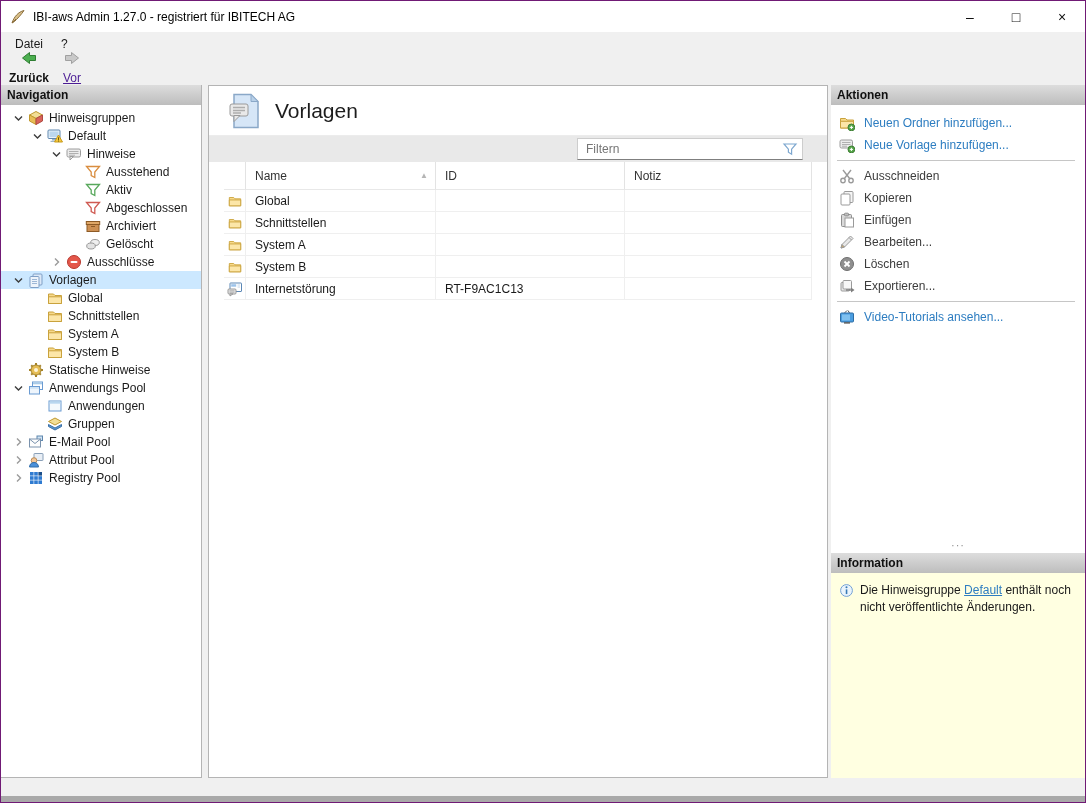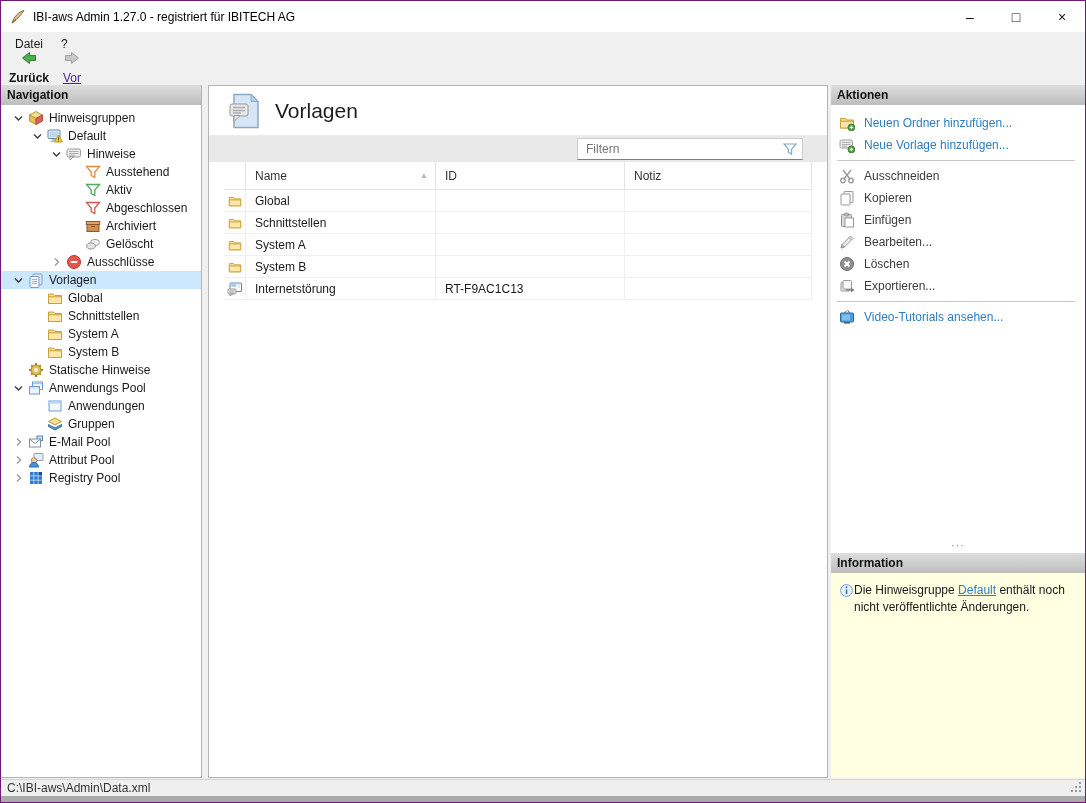--- a/index.html
+++ b/index.html
@@ -55,21 +55,21 @@
   .trowt .cell { display:flex; align-items:center; border-right:1px solid #efefef; border-bottom:1px solid #efefef; padding-left:9px; color:#1a1a1a; white-space:nowrap; }
 
   
   #right { position:absolute; left:830px; right:0; top:84px; height:693px; }
   .actions-body { position:relative; background:#fff; height:448px; padding-top:7px; }
   .act-row { height:22px; display:flex; align-items:center; gap:9px; padding-left:8px; cursor:default; white-space:nowrap; }
   .act-link { color:#2d7dc1; }
   .act-plain { color:#3c3c3c; }
   .act-sep { border-top:1px solid #c6c6c6; margin:4px 10px 4px 6px; }
   .splitter { position:absolute; bottom:0; left:0; right:0; height:11px; text-align:center; color:#8f8f8f; font-size:11px; line-height:7px; letter-spacing:1px; }
-  .info-body { background:#ffffe1; height:205px; padding:9px 8px 0 8px; display:flex; gap:0; line-height:1.45; }
+  .info-body { background:#ffffe1; height:205px; padding:9px 8px 0 8px; display:flex; gap:6px; line-height:1.45; }
   .info-body .ic { margin-top:1px; }
   .info-link { color:#2d7dc1; text-decoration:underline; }
 
   
   .statusbar { position:absolute; left:0; right:0; bottom:6px; height:17px; background:#efefef; border-top:1px solid #d4d4d4;
                display:flex; align-items:center; padding-left:6px; color:#333; }
   .bottom-band { position:absolute; left:0; right:0; bottom:0; height:6px; background:#a9a9a9; }
   .grip { position:absolute; right:2px; bottom:2px; width:13px; height:13px; }
 </style>
 </head>
@@ -681,21 +681,15 @@
     </div>
     <div class="panel-hdr">Information</div>
     <div class="info-body">
       <svg class="ic" style="width:15px;height:15px;flex:0 0 15px">
           <use href="#s-info"></use>
         </svg>
       <span><span>Die Hinweisgruppe </span><a class="info-link">Default</a><span> enthält noch nicht veröffentlichte Änderungen.</span></span>
     </div>
   </div>
 
-  <div class="statusbar">
-    <span>C:\IBI-aws\Admin\Data.xml</span>
-    <svg class="grip">
-        <use href="#s-grip"></use>
-      </svg>
-  </div>
   <div class="bottom-band"></div>
 
 </div>
 
 </body></html>

